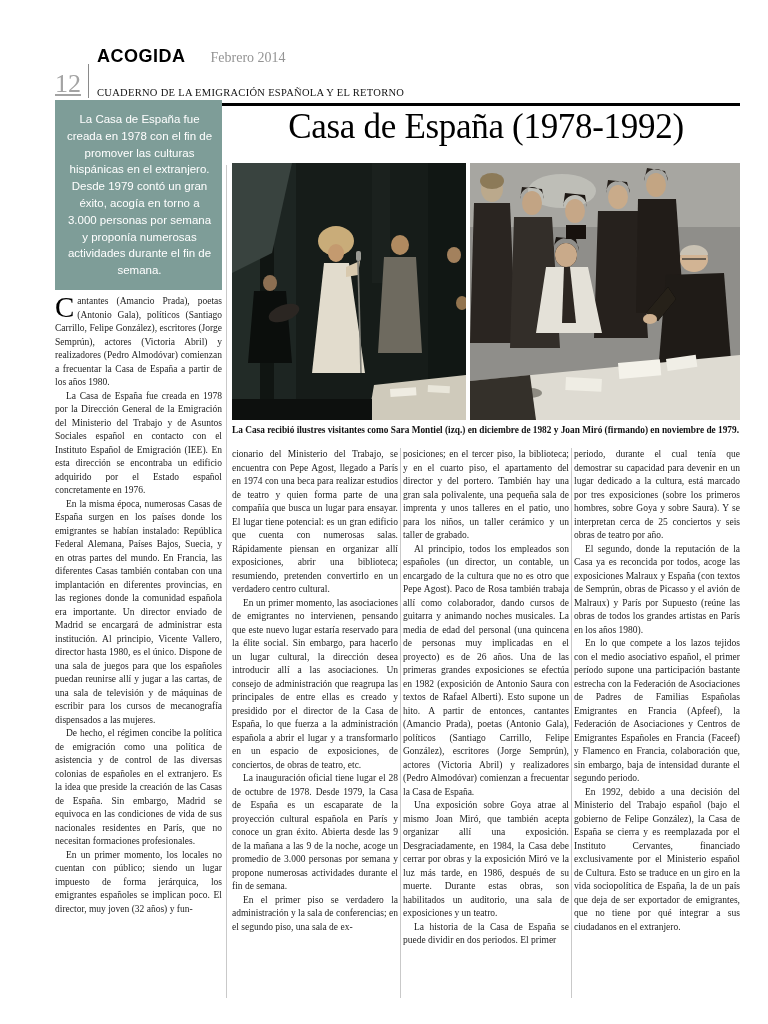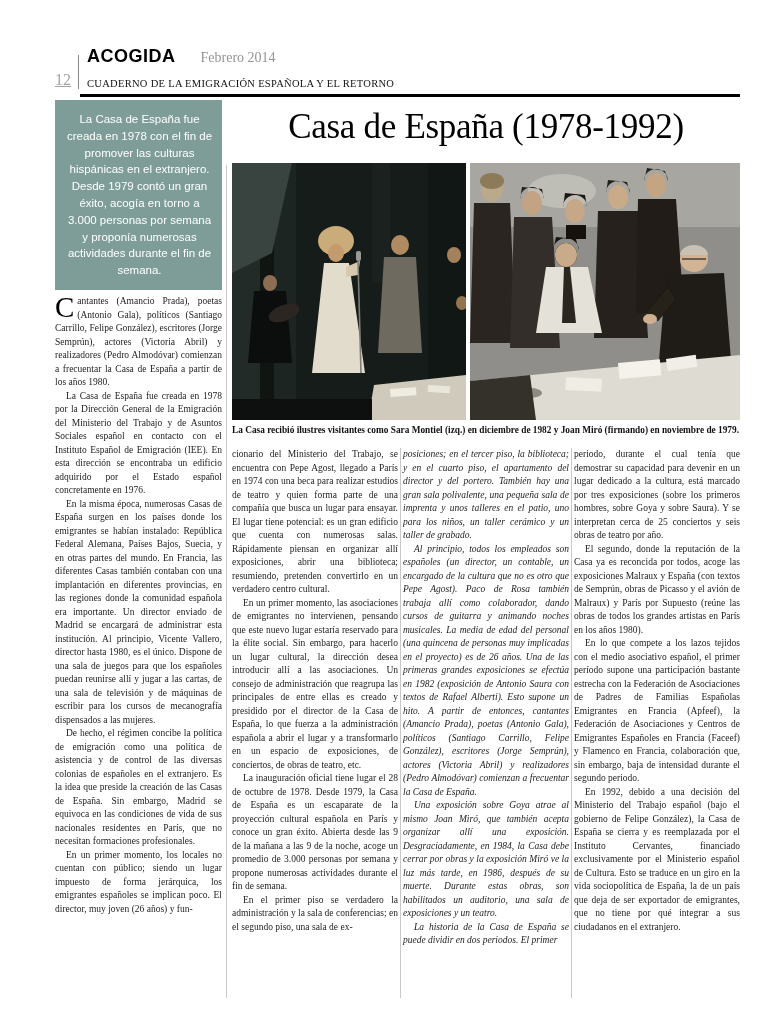--- a/index.html
+++ b/index.html
@@ -5,27 +5,27 @@
   html,body { margin:0; padding:0; background:#e8e8e8; }
   .page {
     position:relative; width:768px; height:1024px; margin:0 auto;
     background:#ffffff; overflow:hidden;
     font-family:"Liberation Serif", serif; color:#1a1a1a;
   }
 
   
   .header { position:absolute; left:55px; top:46px; width:685px; }
   .header-row { display:flex; align-items:flex-end; }
-  .pageno { font-family:"Liberation Serif", serif; font-size:16px; color:#a3a3a3; line-height:1; padding-bottom:1px;text-decoration:underline; }
+  .pageno { font-family:"Liberation Serif", serif; font-size:26px; color:#a3a3a3; line-height:1; padding-bottom:1px;text-decoration:underline; }
   .hdr-divider { width:1px; height:34px; background:#8a8a8a; margin:0 8px 0 7px; }
   .hdr-text { display:flex; flex-direction:column; }
   .hdr-line1 { display:flex; align-items:baseline;gap:16px; }
   .mag { font-family:"Liberation Sans", sans-serif; font-weight:bold; font-size:18px; letter-spacing:.5px; color:#000; }
   .issue { font-family:"Liberation Serif", serif; font-size:14px; color:#949494; margin-left:9px;text-align:right; }
-  .hdr-sub { font-family:"Liberation Serif", serif; font-size:10.5px; letter-spacing:.3px; color:#111; margin-top:11px; }
+  .hdr-sub { font-family:"Liberation Serif", serif; font-size:10.5px; letter-spacing:.3px; color:#111; margin-top:20px; }
   .hdr-rule { height:3px; background:#000; margin-top:5px; margin-left:25px; }
 
   
   .intro-box {
     position:absolute; left:55px; top:100px; width:167px; height:190px;
     background:#7e9d98; color:#ffffff; box-sizing:border-box; padding:11px 9px 10px 11px;
     font-family:"Liberation Sans", sans-serif; font-size:11.5px; line-height:16.8px;text-align:center;
   }
 
   
@@ -46,21 +46,21 @@
     white-space:nowrap;
   }
 
   
   .col {
     position:absolute; top:448px; width:166px;
     font-size:9.5px; line-height:13.5px; text-align:justify; color:#1c1c1c;
   }
   .col-1 { left:55px; top:295px; width:167px; }
   .col-2 { left:232px; }
-  .col-3 { left:403px;font-style:italic; }
+  .col-3 { left:403px; }
   .col-4 { left:574px; }
   .col p { margin:0; text-indent:11px; }
   .col p.first { text-indent:0; }
   .dropcap::first-letter {
     float:left; font-size:29px; line-height:23px; padding:1px 3px 0 0; color:#000;
   }
 
   .vrule { position:absolute; width:1px; background:#c9c9c9; }
   .vrule-1 { left:226px; top:165px; height:833px; }
   .vrule-2 { left:400px; top:448px; height:550px; }
@@ -177,21 +177,21 @@
 
   <div class="vrule vrule-1"></div>
   <div class="vrule vrule-2"></div>
   <div class="vrule vrule-3"></div>
 
   <div class="col col-1">
       <p class="first dropcap">Cantantes (Amancio Prada), poetas (Antonio Gala), políticos (Santiago Carrillo, Felipe González), escritores (Jorge Semprún), actores (Victoria Abril) y realizadores (Pedro Almodóvar) comienzan a frecuentar la Casa de España a partir de los años 1980.</p>
       <p>La Casa de España fue creada en 1978 por la Dirección General de la Emigración del Ministerio del Trabajo y de Asuntos Sociales español en contacto con el Instituto Español de Emigración (IEE). En esta dirección se encontraba un edificio adquirido por el Estado español concretamente en 1976.</p>
       <p>En la misma época, numerosas Casas de España surgen en los países donde los emigrantes se habían instalado: República Federal Alemana, Países Bajos, Suecia, y en otras partes del mundo. En Francia, las diferentes Casas también contaban con una implantación en diferentes provincias, en las regiones donde la comunidad española era importante. Un director enviado de Madrid se encargará de administrar esta institución. Al principio, Vicente Vallero, director hasta 1980, es el único. Dispone de una sala de juegos para que los españoles puedan reunirse allí y jugar a las cartas, de una sala de televisión y de máquinas de escribir para los cursos de mecanografía dispensados a las mujeres.</p>
       <p>De hecho, el régimen concibe la política de emigración como una política de asistencia y de control de las diversas colonias de españoles en el extranjero. Es la idea que preside la creación de las Casas de España. Sin embargo, Madrid se equivoca en las condiciones de vida de sus nacionales residentes en París, que no necesitan formaciones profesionales.</p>
-      <p>En un primer momento, los locales no cuentan con público; siendo un lugar impuesto de forma jerárquica, los emigrantes españoles se implican poco. El director, muy joven (26 años) y fun-</p>
+      <p>En un primer momento, los locales no cuentan con público; siendo un lugar impuesto de forma jerárquica, los emigrantes españoles se implican poco. El director, muy joven (32 años) y fun-</p>
     </div>
   <div class="col col-2">
       <p class="first">cionario del Ministerio del Trabajo, se encuentra con Pepe Agost, llegado a París en 1974 con una beca para realizar estudios de teatro y quien forma parte de una compañía que busca un lugar para ensayar. El lugar tiene potencial: es un gran edificio que cuenta con numerosas salas. Rápidamente piensan en organizar allí exposiciones, abrir una biblioteca; resumiendo, pretenden convertirlo en un verdadero centro cultural.</p>
       <p>En un primer momento, las asociaciones de emigrantes no intervienen, pensando que este nuevo lugar estaría reservado para la élite social. Sin embargo, para hacerlo un lugar cultural, la dirección desea introducir allí a las asociaciones. Un consejo de administración que reagrupa las principales de entre ellas es creado y presidido por el director de la Casa de España, lo que fuerza a la administración española a abrir el lugar y a transformarlo en un espacio de exposiciones, de conciertos, de obras de teatro, etc.</p>
       <p>La inauguración oficial tiene lugar el 28 de octubre de 1978. Desde 1979, la Casa de España es un escaparate de la proyección cultural española en París y conoce un gran éxito. Abierta desde las 9 de la mañana a las 9 de la noche, acoge un promedio de 3.000 personas por semana y propone numerosas actividades durante el fin de semana.</p>
       <p>En el primer piso se verdadero la administración y la sala de conferencias; en el segundo piso, una sala de ex-</p>
     </div>
   <div class="col col-3">
       <p class="first">posiciones; en el tercer piso, la biblioteca; y en el cuarto piso, el apartamento del director y del portero. También hay una gran sala polivalente, una pequeña sala de imprenta y unos talleres en el patio, uno para los niños, un taller cerámico y un taller de grabado.</p>
       <p>Al principio, todos los empleados son españoles (un director, un contable, un encargado de la cultura que no es otro que Pepe Agost). Paco de Rosa también trabaja allí como colaborador, dando cursos de guitarra y animando noches musicales. La media de edad del personal (una quincena de personas muy implicadas en el proyecto) es de 26 años. Una de las primeras grandes exposiciones se efectúa en 1982 (exposición de Antonio Saura con textos de Rafael Alberti). Esto supone un hito. A partir de entonces, cantantes (Amancio Prada), poetas (Antonio Gala), políticos (Santiago Carrillo, Felipe González), escritores (Jorge Semprún), actores (Victoria Abril) y realizadores (Pedro Almodóvar) comienzan a frecuentar la Casa de España.</p>

